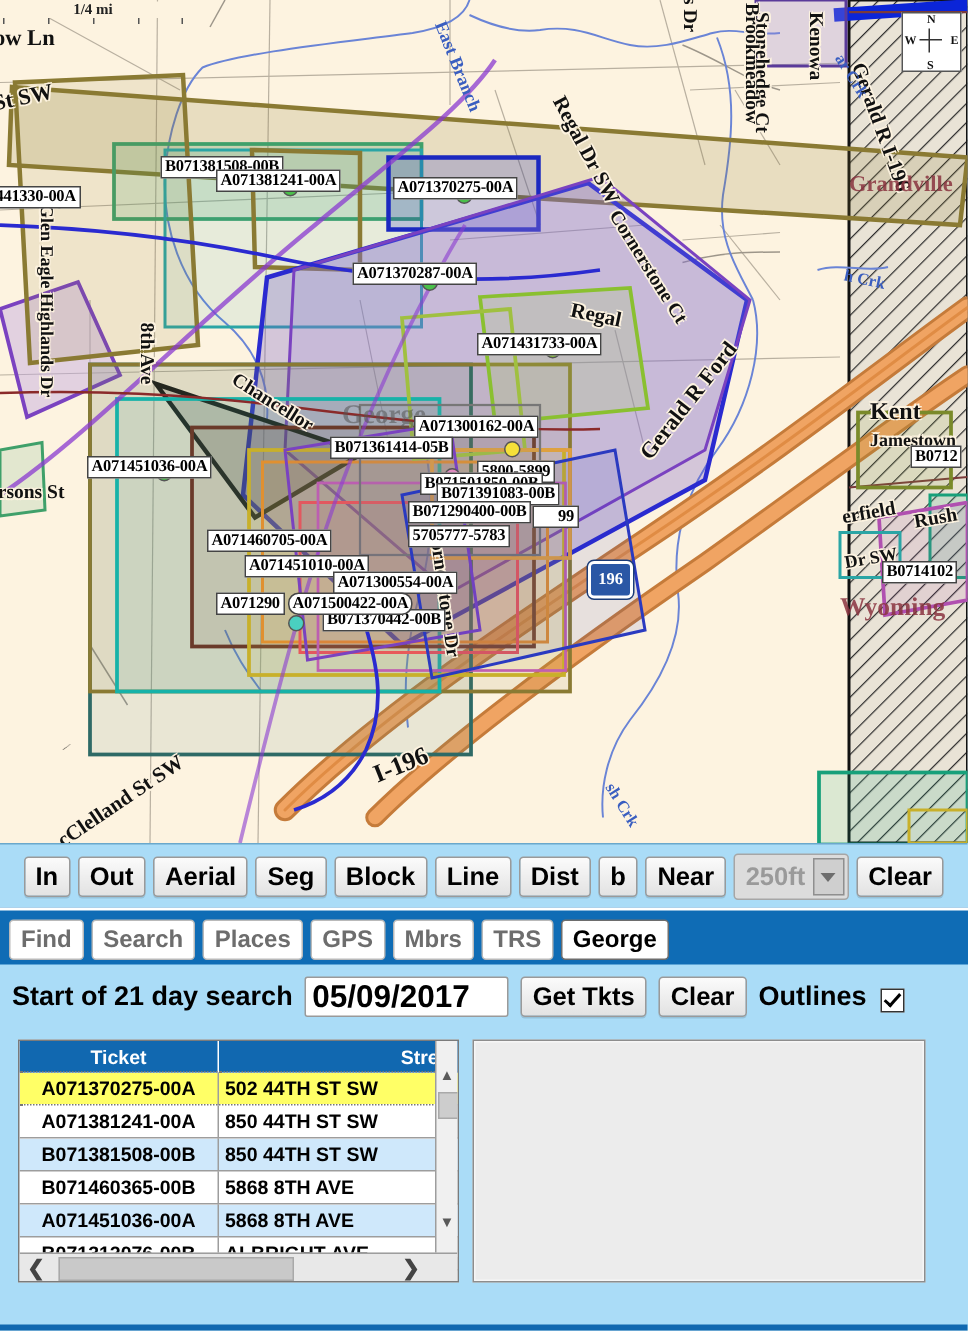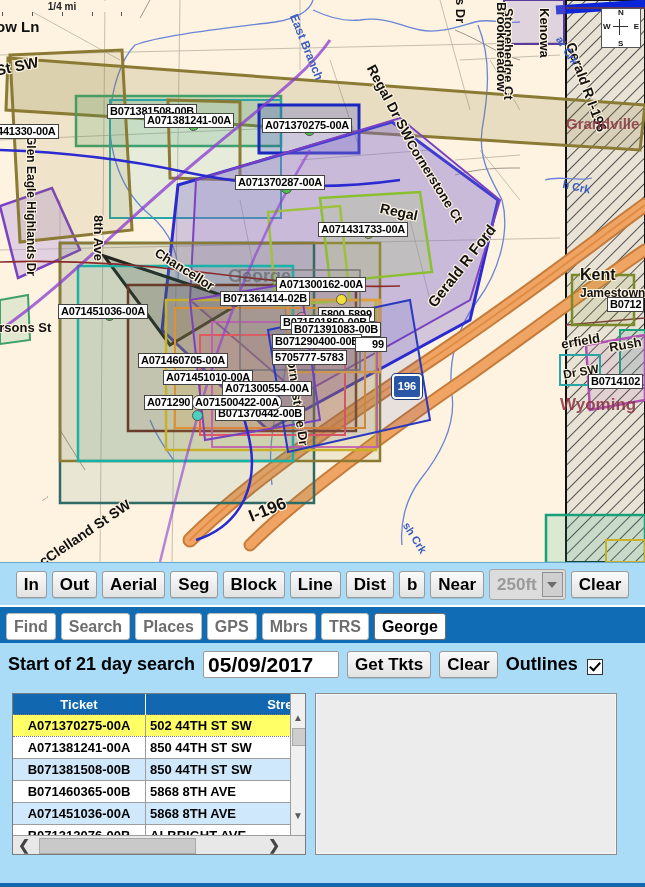--- a/index.html
+++ b/index.html
@@ -4,21 +4,21 @@
 <style>
   html,body{margin:0;padding:0;}
   body{
     width:645px;height:887px;overflow:hidden;
     font-family:"Liberation Sans",sans-serif;
     background:#aadcf7;
   }
   
   #map{
     position:absolute;left:0;top:0;width:645px;height:562px;
-    background:#ffffff;overflow:hidden;
+    background:#ffffff;overflow:hidden;font-family:Liberation Serif, serif;
   }
   .svgmap{position:absolute;left:0;top:0;}
   
   #scalebar{position:absolute;left:2px;top:2px;width:122px;height:16px;}
   #scalebar .bar{position:absolute;left:0;top:8px;width:120px;height:1px;background:#555;}
   #scalebar .tk{position:absolute;top:3px;width:1px;height:11px;background:#555;}
   #scalebar .lbl{
     position:absolute;left:0;top:-1px;width:120px;text-align:center;
     font-size:10px;font-weight:bold;color:#222;background:#fdf3e0;
   }
@@ -399,21 +399,21 @@
       <div class="blackname" style="left: 562px; top: 368px; font-size: 12px; transform: rotate(-10deg);">Dr SW</div>
     </div>
   <div id="map-labels">
       <div class="mlabel" style="left: 107px; top: 104px;">B071381508-00B</div>
       <div class="mlabel" style="left: 144px; top: 113px;">A071381241-00A</div>
       <div class="mlabel" style="left: 262px; top: 118px;">A071370275-00A</div>
       <div class="mlabel" style="left: -6px; top: 124px;">441330-00A</div>
       <div class="mlabel" style="left: 235px; top: 175px;">A071370287-00A</div>
       <div class="mlabel" style="left: 318px; top: 222px;">A071431733-00A</div>
       <div class="mlabel" style="left: 276px; top: 277px;">A071300162-00A</div>
-      <div class="mlabel" style="left: 220px; top: 291px;">B071361414-02B</div>
+      <div class="mlabel" style="left: 220px; top: 291px;">B071361414-05B</div>
       <div class="mlabel" style="left: 318px; top: 307px;">5800-5899</div>
       <div class="mlabel" style="left: 280px; top: 315px;">B071501850-00B</div>
       <div class="mlabel" style="left: 291px; top: 322px;">B071391083-00B</div>
       <div class="mlabel" style="left: 272px; top: 334px;">B071290400-00B</div>
       <div class="mlabel" style="left: 355px; top: 337px; padding-left: 16px;">99</div>
       <div class="mlabel" style="left: 272px; top: 350px;">5705777-5783</div>
       <div class="mlabel" style="left: 138px; top: 353px;">A071460705-00A</div>
       <div class="mlabel" style="left: 58px; top: 304px;">A071451036-00A</div>
       <div class="mlabel" style="left: 163px; top: 370px;">A071451010-00A</div>
       <div class="mlabel" style="left: 215px; top: 370px; margin-top: 36px;">B071370442-00B</div>

